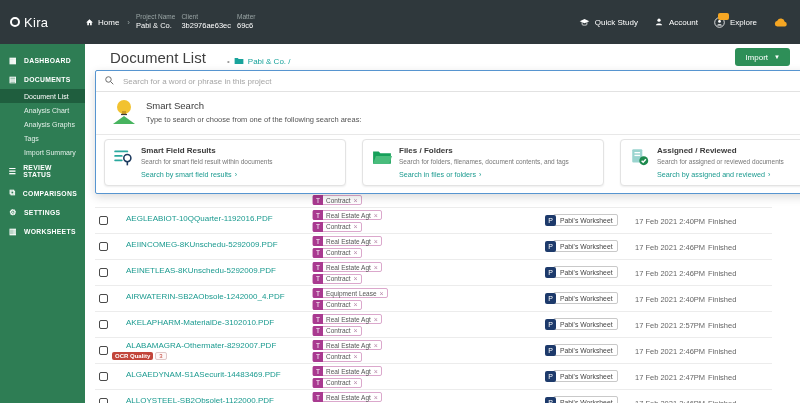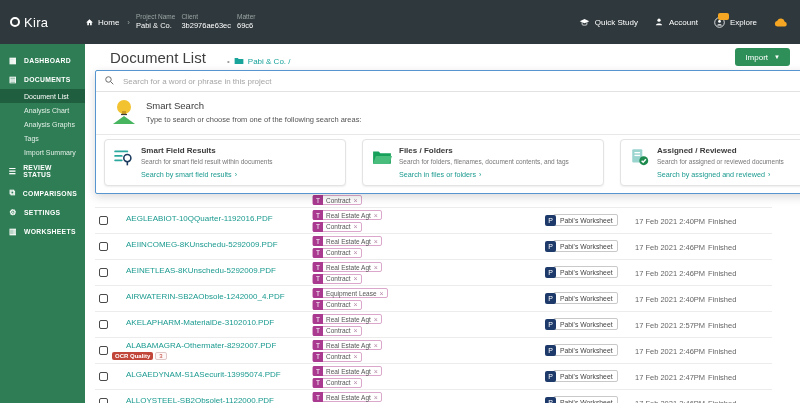--- a/index.html
+++ b/index.html
@@ -365,21 +365,21 @@
           </div>
           <span class="ws">
             <span class="p-sq">P</span>
             <span class="ws-label">Pabi's Worksheet</span>
           </span>
           <span class="dcell">17 Feb 2021 2:46PM</span>
           <span class="scell">Finished</span>
         </div>
         <div class="row">
           <span class="cb"></span>
-          <a class="fname">ALGAEDYNAM-S1ASecurit-13995074.PDF</a>
+          <a class="fname">ALGAEDYNAM-S1ASecurit-14483469.PDF</a>
           <div class="tags">
             <span class="tag">
               <span class="t-sq">T</span>
               <span>Real Estate Agt</span>
               <span class="x">×</span>
             </span>
             <span class="tag">
               <span class="t-sq">T</span>
               <span>Contract</span>
               <span class="x">×</span>

